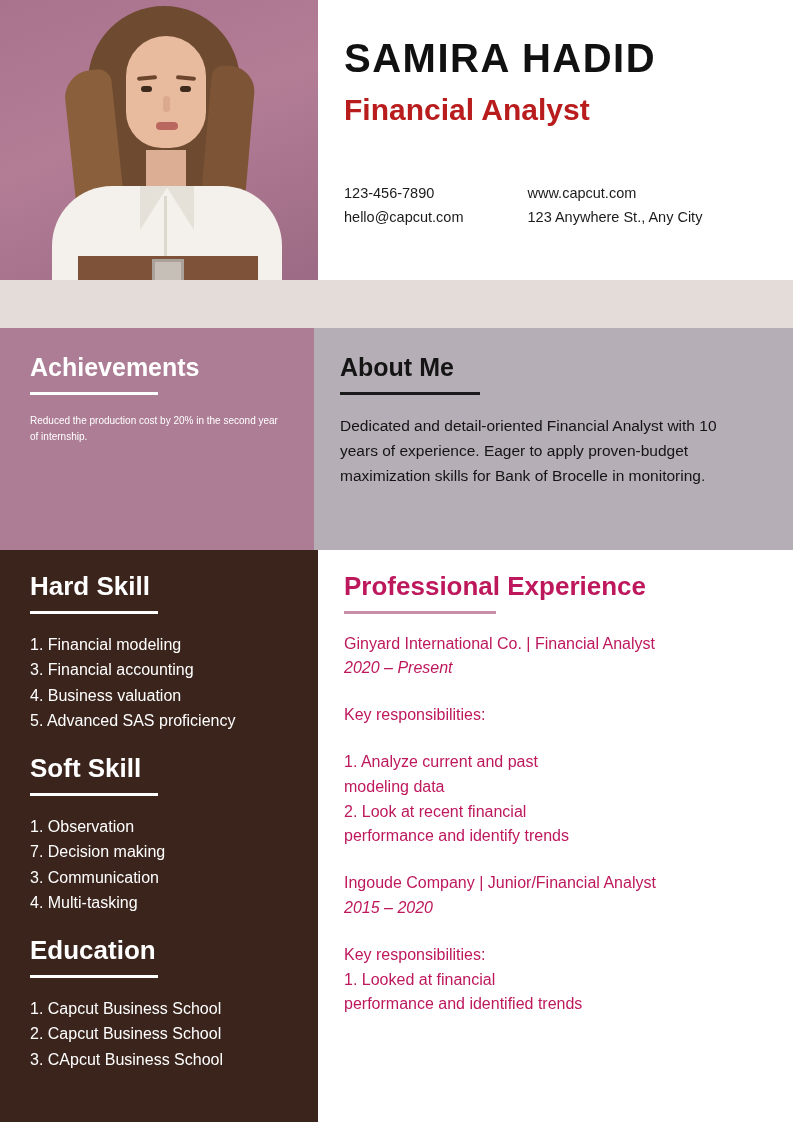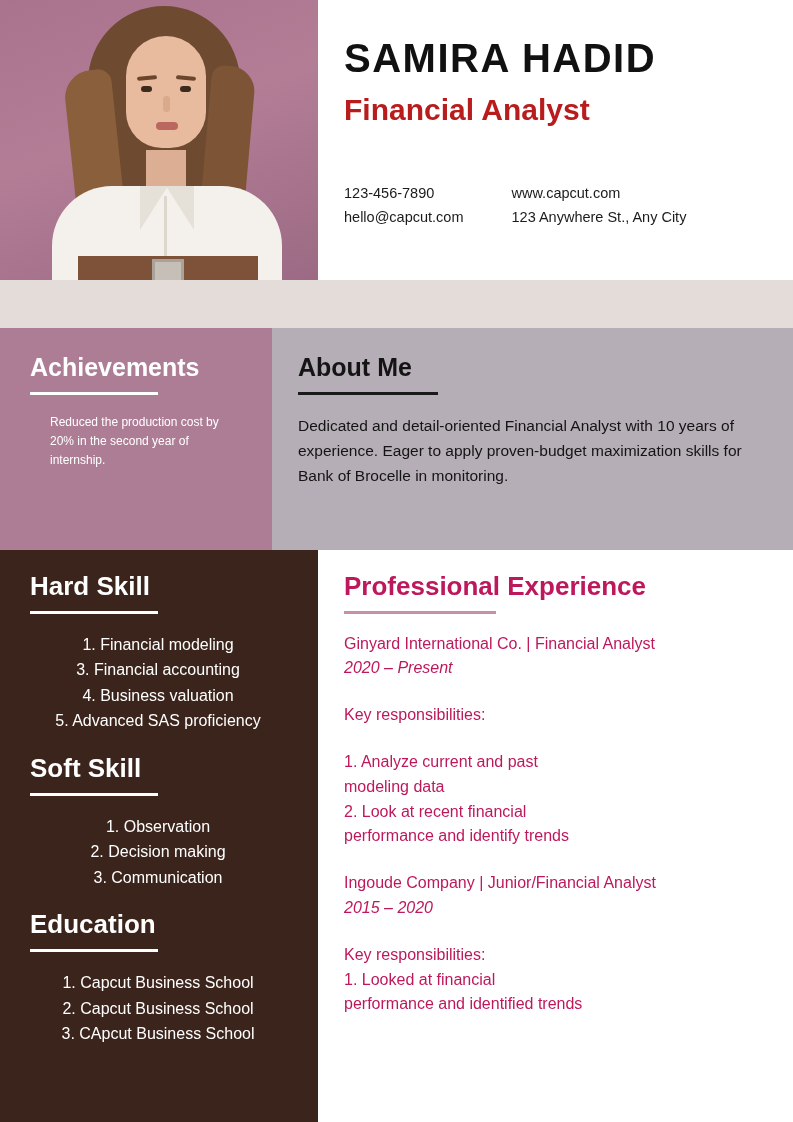--- a/index.html
+++ b/index.html
@@ -164,21 +164,21 @@
     position: absolute;
     left: 26px; top: 93px;
     font-size: 30px;
     font-weight: bold;
     color: #b91c1c;
   }
   .contact {
     position: absolute;
     left: 26px; top: 182px;
     display: flex;
-    gap: 48px;
+    gap: 64px;
     font-size: 14.5px;
     color: #1b1b1b;
     line-height: 1.65;
   }
   .contact .col div { white-space: nowrap; }
 
   
   .band {
     position: absolute;
     left: 0; top: 280px;
@@ -187,21 +187,21 @@
   }
 
   
   .mid {
     position: absolute;
     left: 0; top: 328px;
     width: 793px; height: 222px;
     display: flex;
   }
   .achievements {
-    width: 272px;
+    width: 314px;
     background: #ad7d95;
     color: #ffffff;
     padding: 26px 28px 0 30px;
     box-sizing: border-box;
   }
   .about {
     flex: 1;
     background: #b6aeb6;
     color: #141414;
     padding: 26px 40px 0 26px;
@@ -218,21 +218,21 @@
     width: 128px;
     margin: 10px 0 18px 0;
     background: #ffffff;
   }
   .rule.dark { background: #1a1a1a; width: 140px; }
   .rule.accent { background: #c98fa8; width: 152px; }
   .body-text {
     font-size: 15.5px;
     line-height: 1.62;
   }
-  .achievements .body-text { font-size: 12px; margin-left: 20px; }
+  .achievements .body-text { font-size: 10px; }
 
   
   .bottom {
     position: absolute;
     left: 0; top: 550px;
     width: 793px; height: 572px;
     display: flex;
   }
   .left-col {
     width: 318px;
@@ -250,21 +250,21 @@
   }
   .left-col .sec-title { font-size: 26px; }
   .right-col .sec-title { font-size: 26px; }
   .list {
     margin: 0;
     padding: 0;
     list-style: none;
     font-size: 16px;
     line-height: 1.6;
   }
-  .list li { white-space: nowrap; text-align: center; }
+  .list li { white-space: nowrap; }
   .block-gap { height: 20px; }
   .exp-company {
     font-size: 16px;
     line-height: 1.55;
   }
   .exp-dates {
     font-size: 16px;
     font-style: italic;
     line-height: 1.55;
   }
@@ -346,22 +346,23 @@
         <li>4. Business valuation</li>
         <li>5. Advanced SAS proficiency</li>
       </ul>
 
       <div class="block-gap"></div>
 
       <h2 class="sec-title">Soft Skill</h2>
       <div class="rule"></div>
       <ul class="list">
         <li>1. Observation</li>
-        <li>2. Decision making</li>
+        <li>7. Decision making</li>
         <li>3. Communication</li>
+        <li>4. Multi-tasking</li>
       </ul>
 
       <div class="block-gap"></div>
 
       <h2 class="sec-title">Education</h2>
       <div class="rule"></div>
       <ul class="list">
         <li>1. Capcut Business School</li>
         <li>2. Capcut Business School</li>
         <li>3. CApcut Business School</li>

